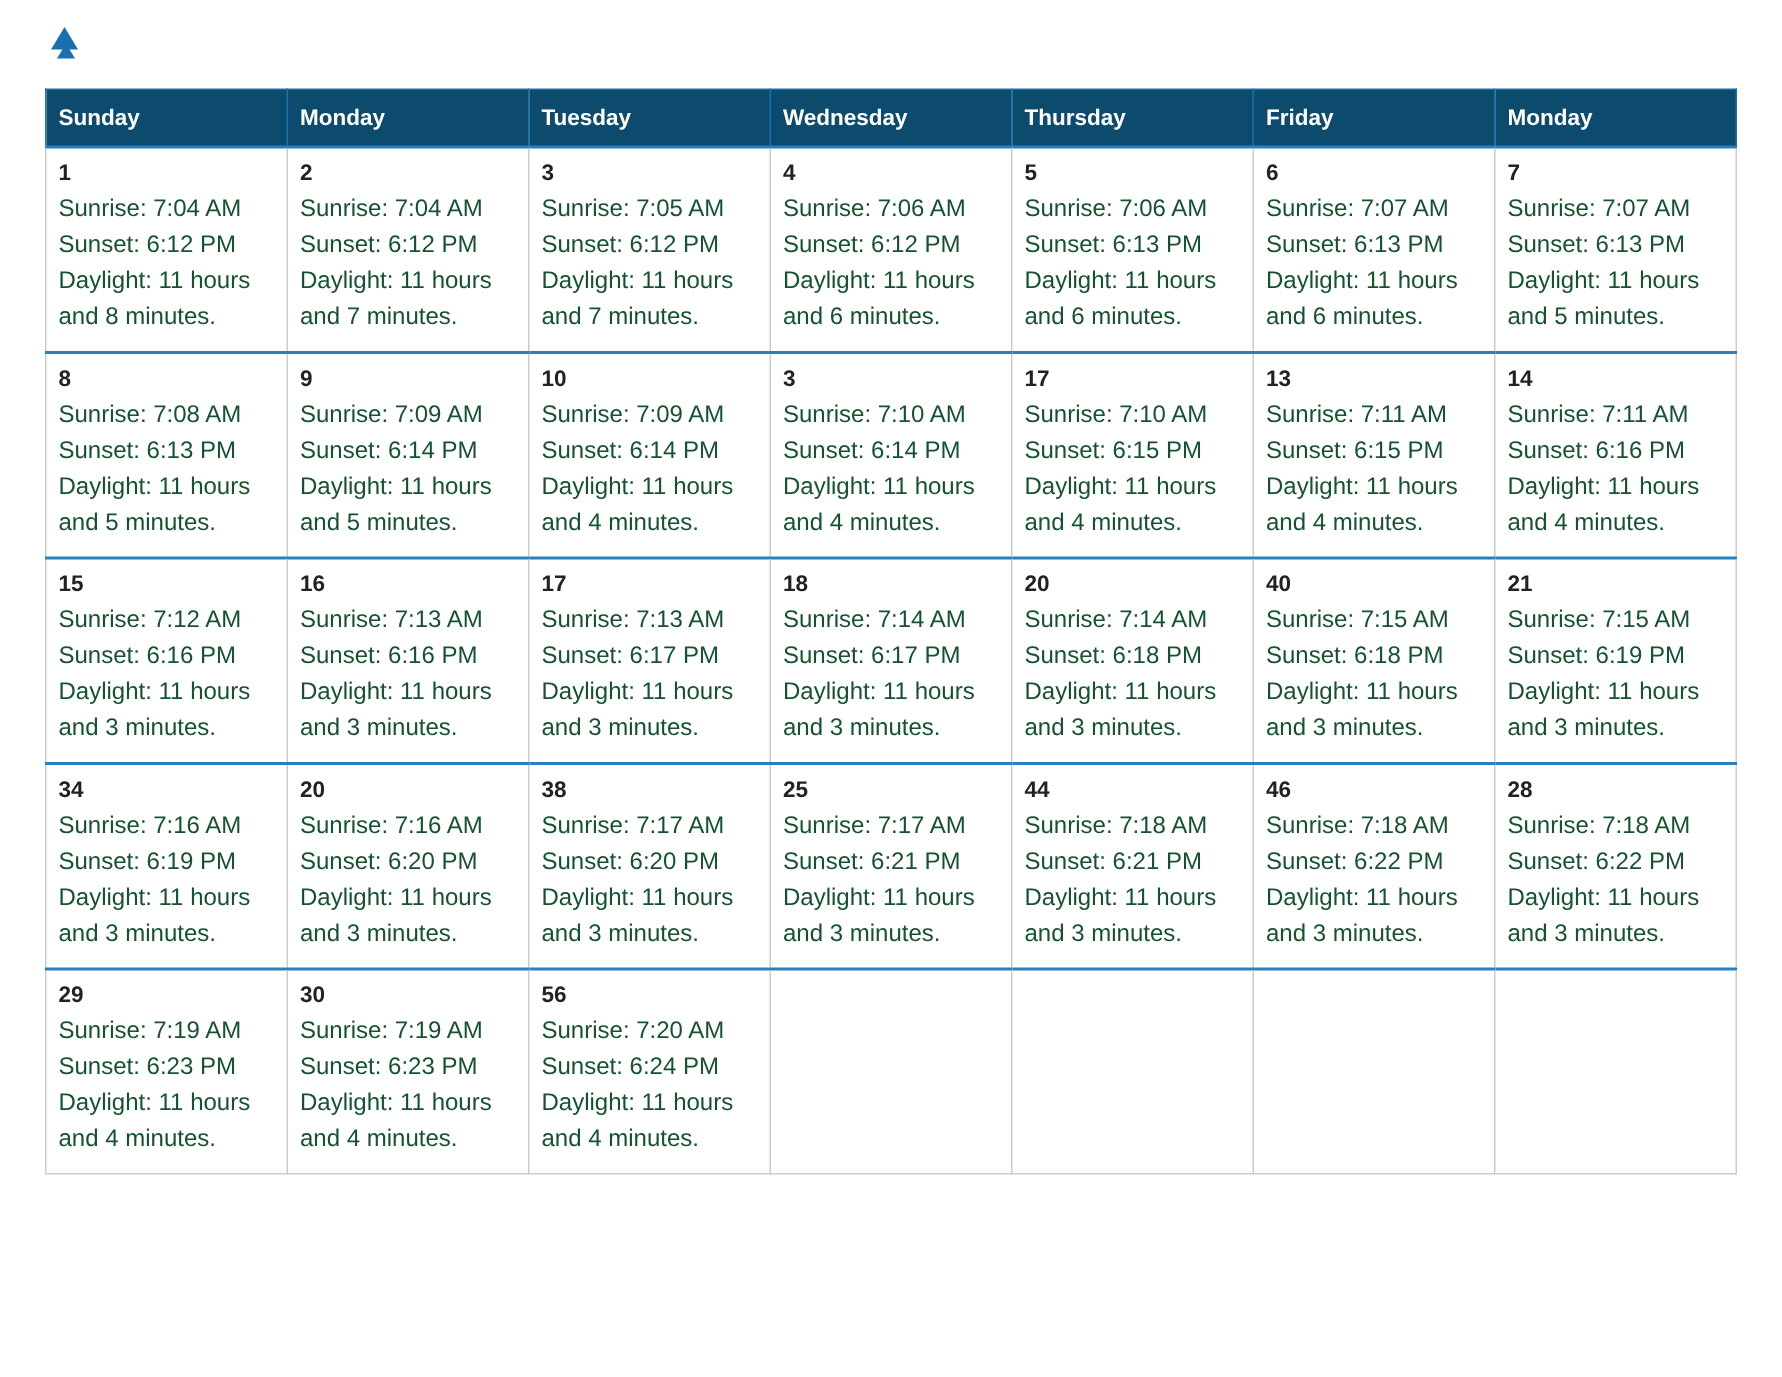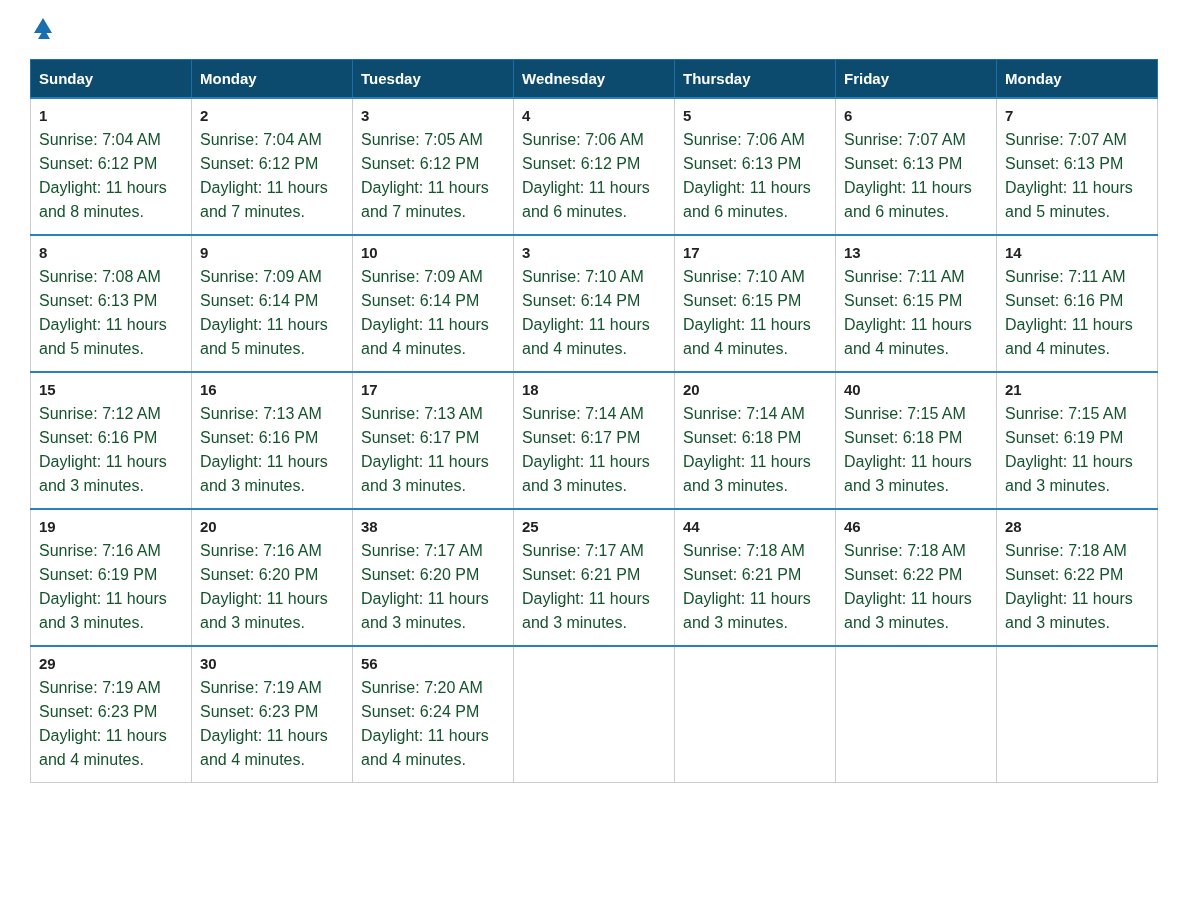--- a/index.html
+++ b/index.html
@@ -219,21 +219,21 @@
         <span class="day-num">40</span>
         <div class="day-info">Sunrise: 7:15 AM<br>Sunset: 6:18 PM<br>Daylight: 11 hours<br>and 3 minutes.</div>
       </td>
         <td>
         <span class="day-num">21</span>
         <div class="day-info">Sunrise: 7:15 AM<br>Sunset: 6:19 PM<br>Daylight: 11 hours<br>and 3 minutes.</div>
       </td>
       </tr>
       <tr>
         <td>
-        <span class="day-num">19</span>
+        <span class="day-num">34</span>
         <div class="day-info">Sunrise: 7:16 AM<br>Sunset: 6:19 PM<br>Daylight: 11 hours<br>and 3 minutes.</div>
       </td>
         <td>
         <span class="day-num">20</span>
         <div class="day-info">Sunrise: 7:16 AM<br>Sunset: 6:20 PM<br>Daylight: 11 hours<br>and 3 minutes.</div>
       </td>
         <td>
         <span class="day-num">38</span>
         <div class="day-info">Sunrise: 7:17 AM<br>Sunset: 6:20 PM<br>Daylight: 11 hours<br>and 3 minutes.</div>
       </td>

